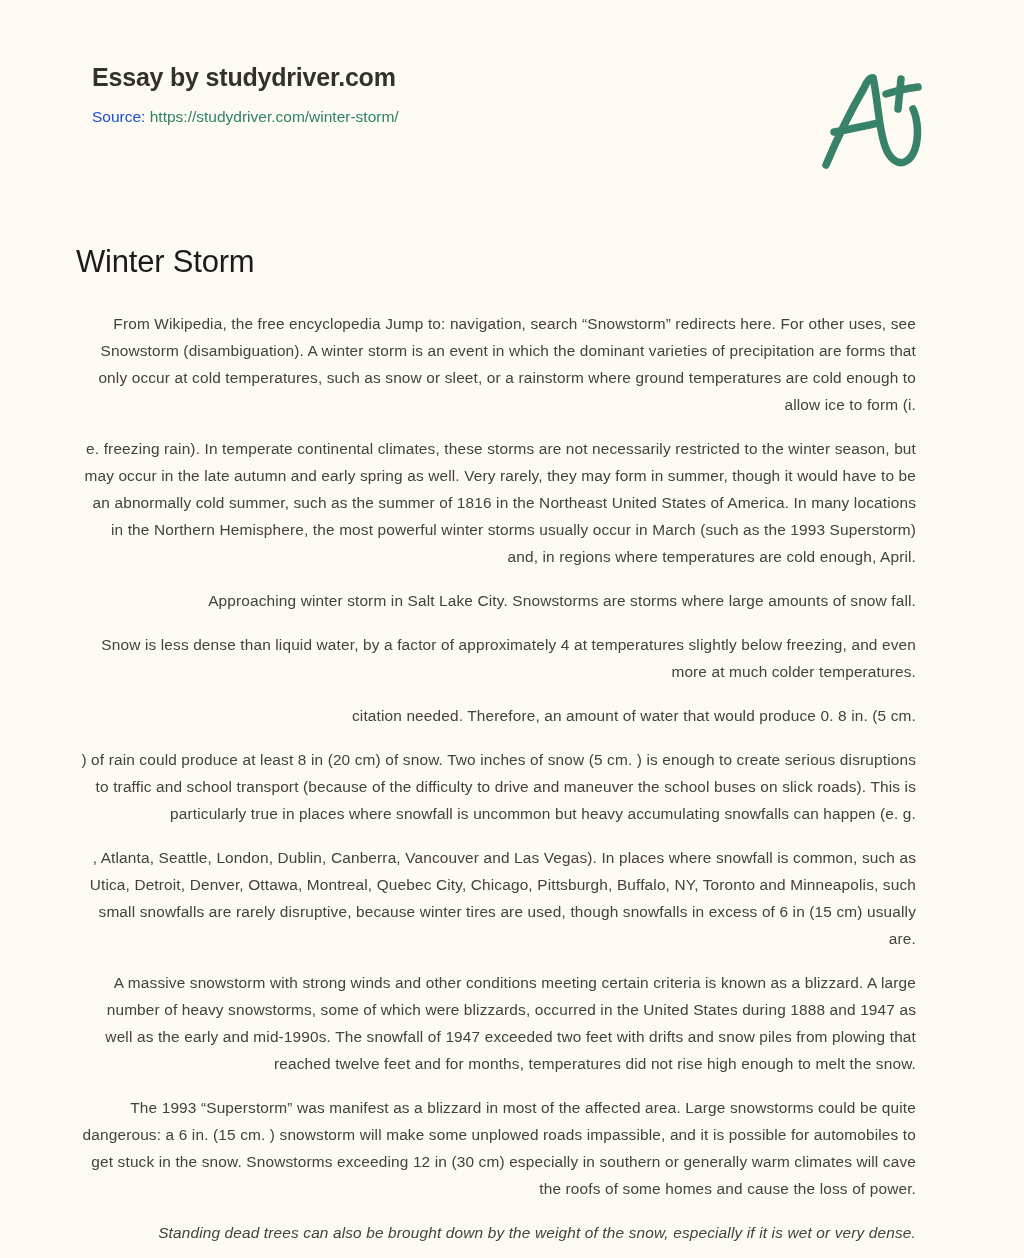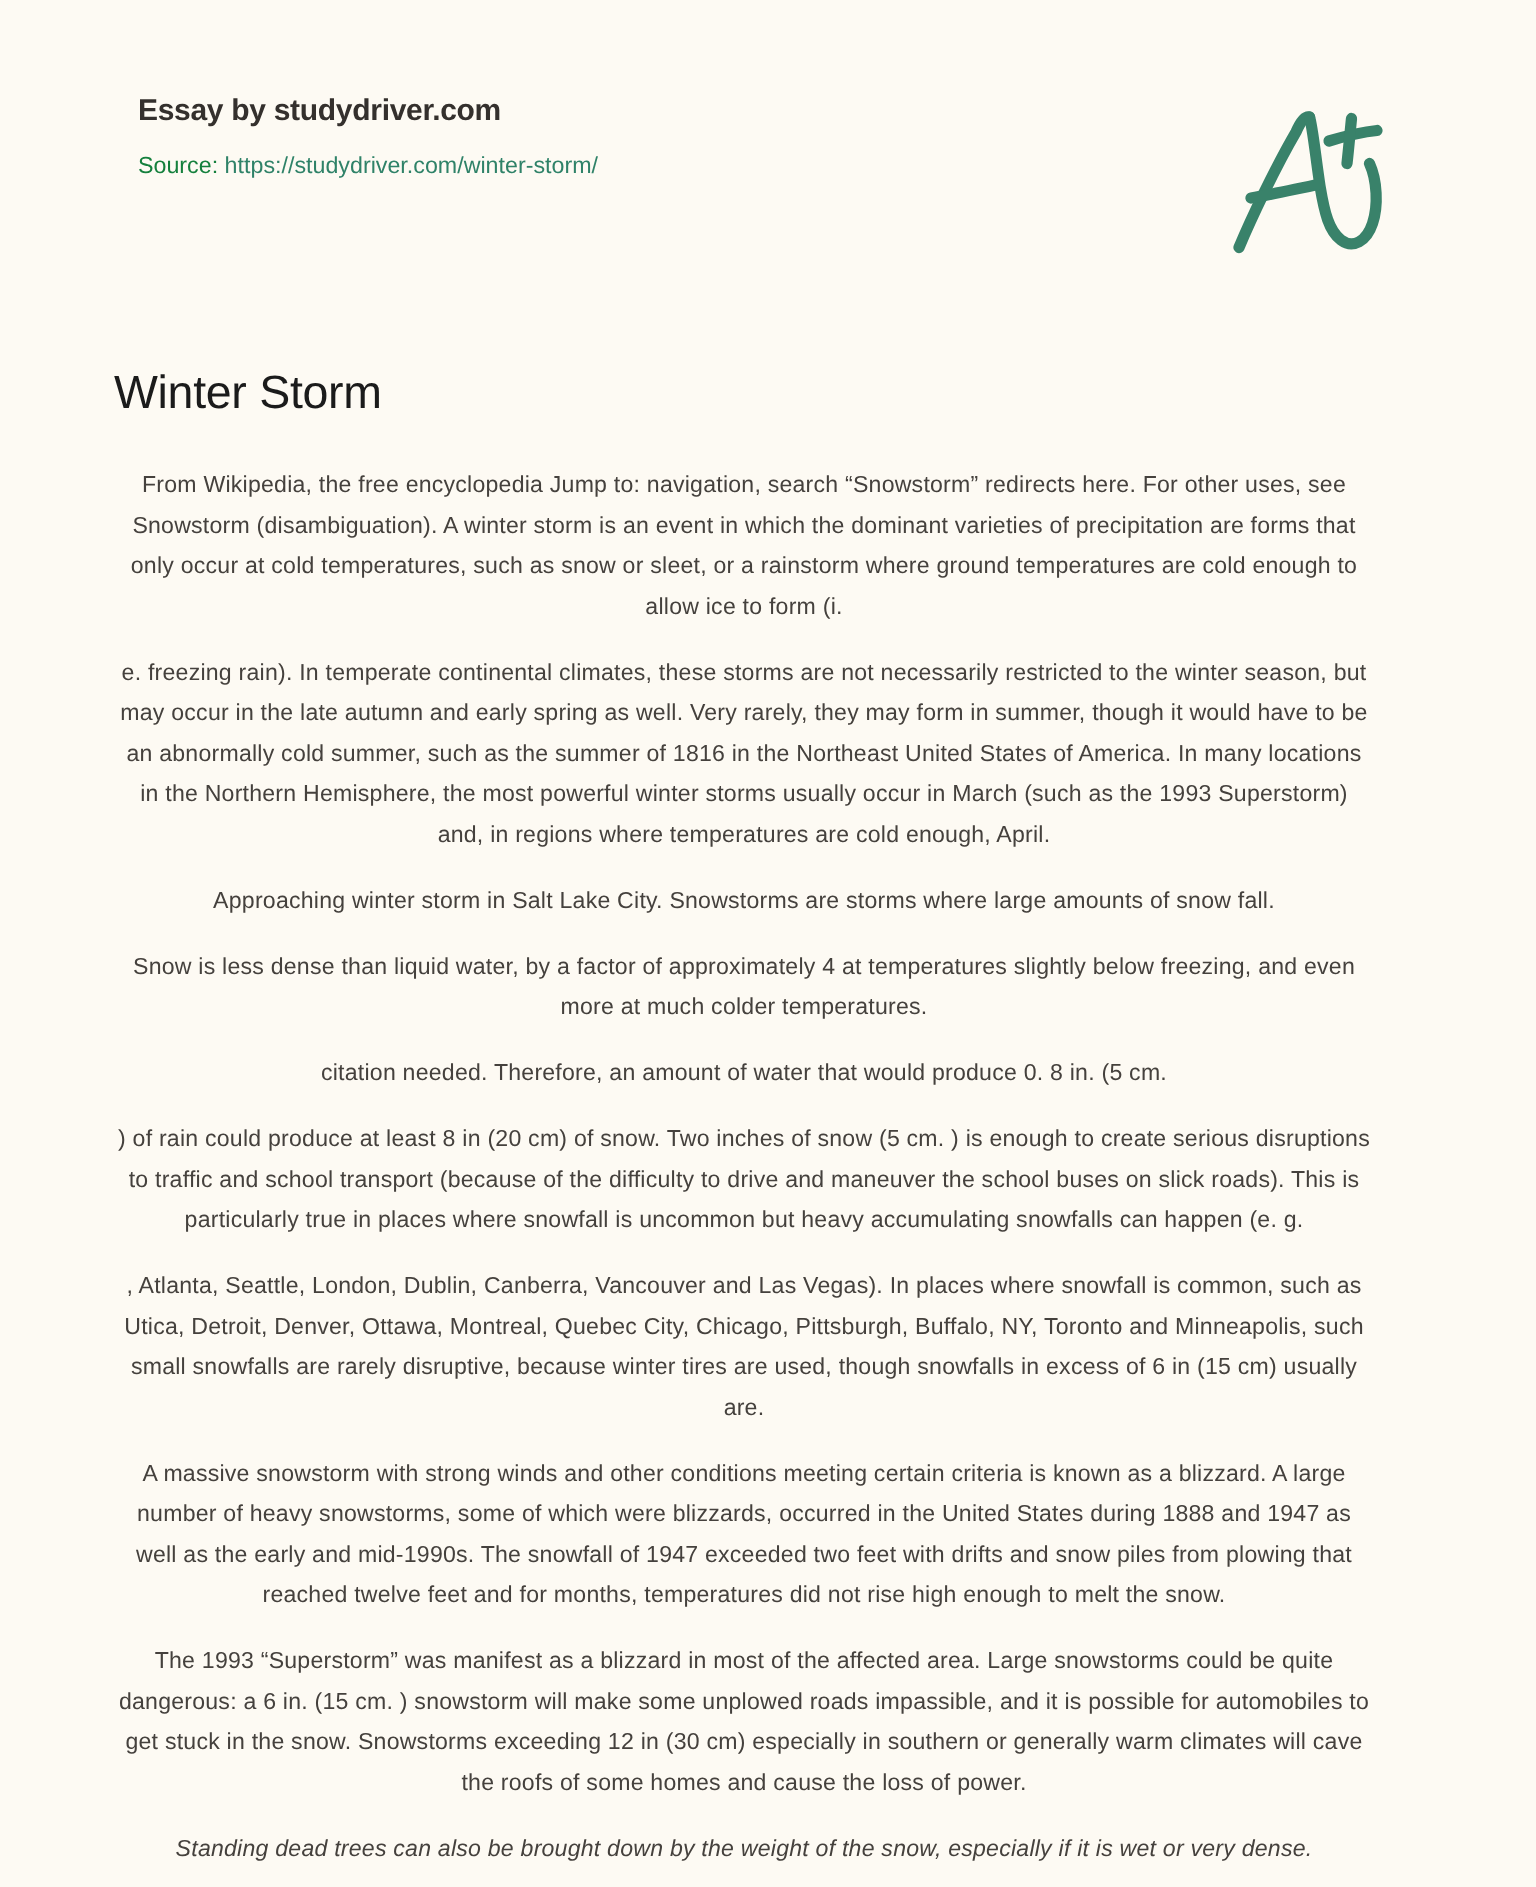--- a/index.html
+++ b/index.html
@@ -33,38 +33,38 @@
   }
 
   .brand-block {
     position: absolute;
     left: 92px;
     top: 62px;
     width: 600px;
   }
 
   .brand-title {
-    font-size: 20px;
+    font-size: 25px;
     font-weight: bold;
     color: #34302d;
     letter-spacing: -0.2px;
     line-height: 1.25;
     margin: 0;
   }
 
   .source-line {
     margin-top: 14px;
     font-size: 15.5px;
     color: #8a8782;
     line-height: 1.3;
     white-space: nowrap;
   }
 
   .source-label {
-    color: #15803d;
+    color: #1d4ed8;
     margin-top: 24px;
   }
 
   .source-url {
     color: #2f8268;
     text-decoration: none;
     margin-top: 10px;
   }
 
   
@@ -100,21 +100,21 @@
 
   .article-body {
     margin-top: 28px;
   }
 
   .para {
     margin: 0 0 17px 0;
     font-size: 15.4px;
     line-height: 27px;
     color: #45413d;
-    text-align: center;
+    text-align: right;
     letter-spacing: 0.01em;
   }
   .para:last-child {
     margin-bottom: 0;
     font-style: italic;
   }
 </style>
 </head>
 <body>
 

